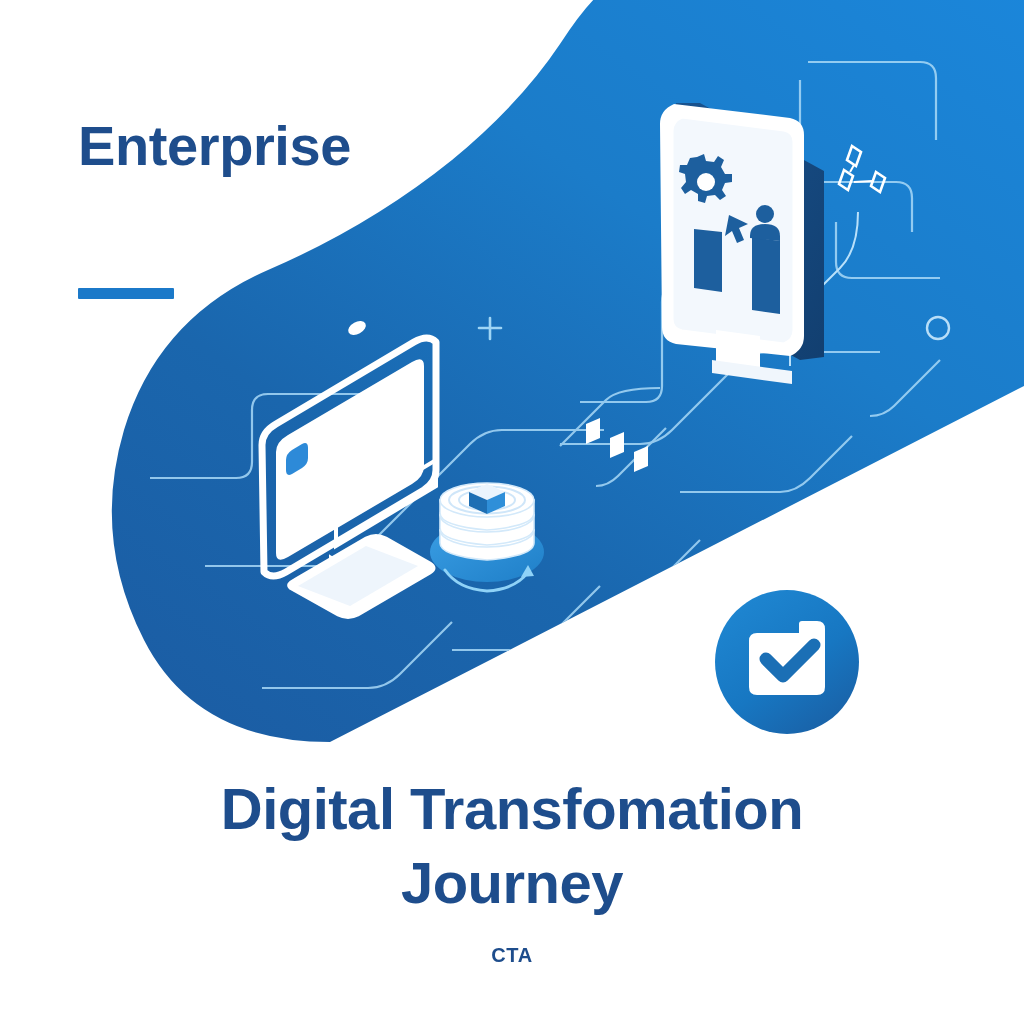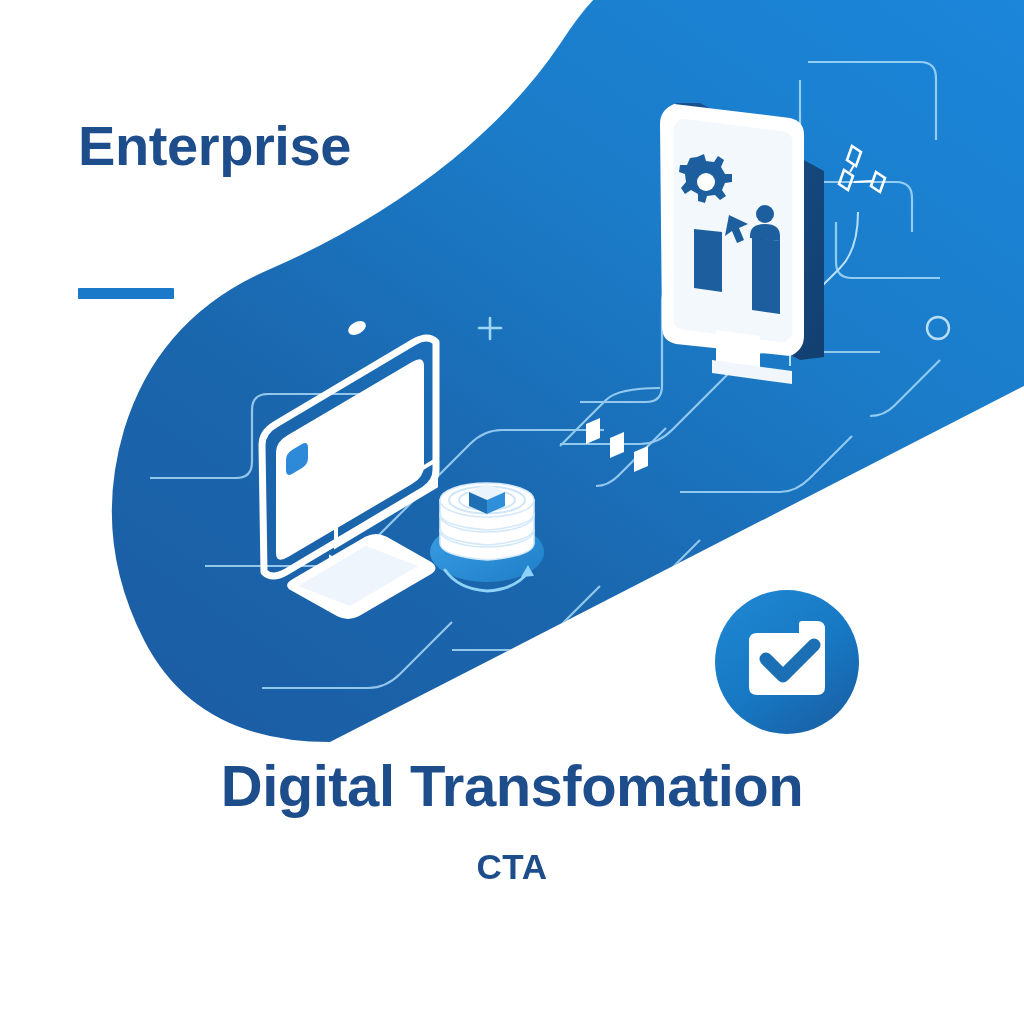--- a/index.html
+++ b/index.html
@@ -45,38 +45,38 @@
     left:78px; top:288px;
     width:96px; height:11px;
     background:#1b79c9;
     border-radius:1px;
     z-index:40;
   }
 
   
   .bottom-block {
     position:absolute;
-    left:0; top:749px;
+    left:0; top:772px;
     width:1024px;
     text-align:center;
     z-index:40;
   }
   .bottom-title {
     display:block;
     font-size:58px;
     font-weight:700;
     line-height:1.28;
     letter-spacing:-0.5px;
     color:#1e4d8c;
     white-space:nowrap;
   }
   .bottom-cta {
     display:block;
     margin-top:24px;
-    font-size:35px;
+    font-size:20px;
     font-weight:700;
     letter-spacing:0.6px;
     color:#1e4d8c;
   }
 
   
   .check-badge {
     position:absolute;
     left:713px; top:588px;
     width:148px; height:148px;
@@ -275,16 +275,17 @@
   <div class="accent-rule"></div>
 
   <svg class="check-badge" viewBox="0 0 148 148">
     <circle cx="74" cy="74" r="72" fill="url(#badgeGrad)"></circle>
     <path d="M 36 53 Q 36 45 44 45 L 86 45 L 86 36 Q 86 33 89 33 L 104 33 Q 112 33 112 41 L 112 99 Q 112 107 104 107 L 44 107 Q 36 107 36 99 Z" fill="#ffffff"></path>
     <path d="M 53 71 L 70 88 L 101 57" fill="none" stroke="#1b6fb5" stroke-width="13" stroke-linecap="round" stroke-linejoin="round"></path>
   </svg>
 
   <div class="bottom-block">
     <span class="bottom-title">Digital Transfomation</span>
+    <span class="bottom-title">Journey</span>
     <span class="bottom-cta">CTA</span>
   </div>
 
 </div>
 
 </body></html>

